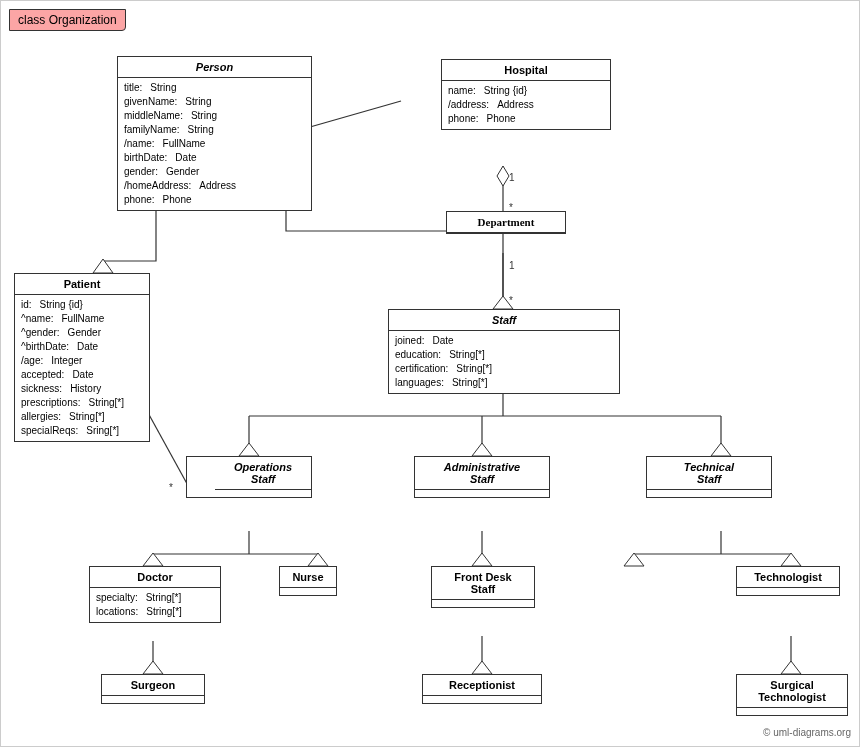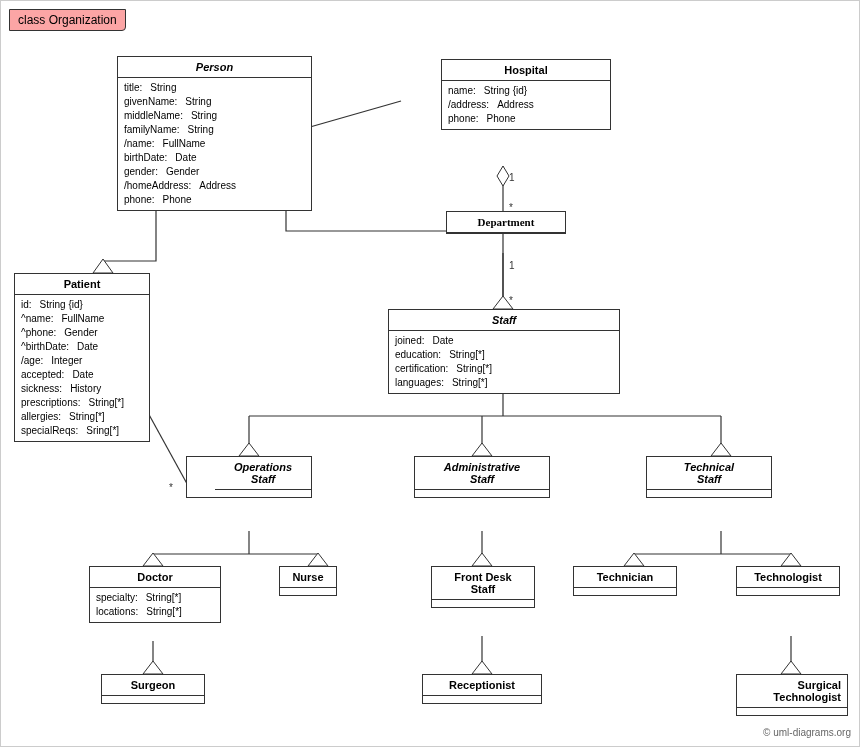--- a/index.html
+++ b/index.html
@@ -260,21 +260,21 @@
     <div class="class-attrs">
       <div class="attr-row">
           <span class="attr-name">id:</span>
           <span class="attr-type">String {id}</span>
         </div>
       <div class="attr-row">
           <span class="attr-name">^name:</span>
           <span class="attr-type">FullName</span>
         </div>
       <div class="attr-row">
-          <span class="attr-name">^phone:</span>
+          <span class="attr-name">^gender:</span>
           <span class="attr-type">Gender</span>
         </div>
       <div class="attr-row">
           <span class="attr-name">^birthDate:</span>
           <span class="attr-type">Date</span>
         </div>
       <div class="attr-row">
           <span class="attr-name">/age:</span>
           <span class="attr-type">Integer</span>
         </div>
@@ -332,36 +332,33 @@
 
   <div class="uml-class" style="left:278px; top:565px; width:58px; min-height:30px;">
     <div class="class-name">Nurse</div>
   </div>
 
   <div class="uml-class" style="left:430px; top:565px; width:104px; min-height:42px;">
     <div class="class-name" style="white-space:pre-line;">Front Desk
 Staff</div>
   </div>
 
-  <div class="uml-class" style="left:572px; top:565px; width:104px; min-height:30px;">
-    <div class="class-name">Technician</div>
-  </div>
 
   <div class="uml-class" style="left:735px; top:565px; width:104px; min-height:30px;">
     <div class="class-name">Technologist</div>
   </div>
 
   <div class="uml-class" style="left:421px; top:673px; width:120px; min-height:30px;">
     <div class="class-name">Receptionist</div>
   </div>
 
   <div class="uml-class" style="left:100px; top:673px; width:104px; min-height:30px;">
     <div class="class-name">Surgeon</div>
   </div>
 
   <div class="uml-class" style="left:735px; top:673px; width:112px; min-height:42px;">
-    <div class="class-name" style="white-space:pre-line;text-align:right;">Surgical
+    <div class="class-name" style="white-space:pre-line;">Surgical
 Technologist</div>
   </div>
 
   <div class="watermark">© uml-diagrams.org</div>
 
 </div>
 
 </body></html>

